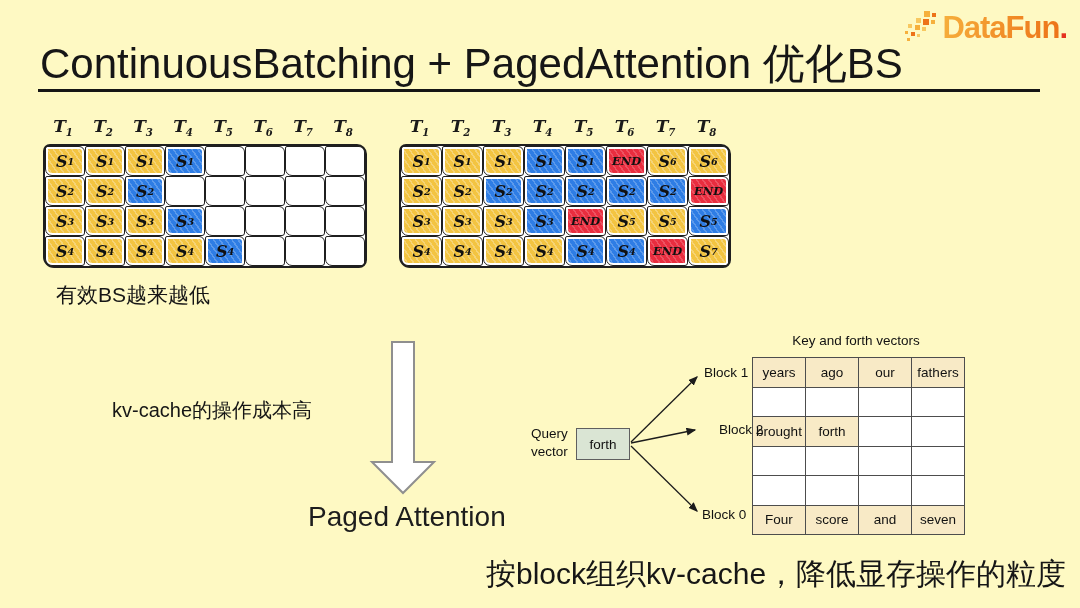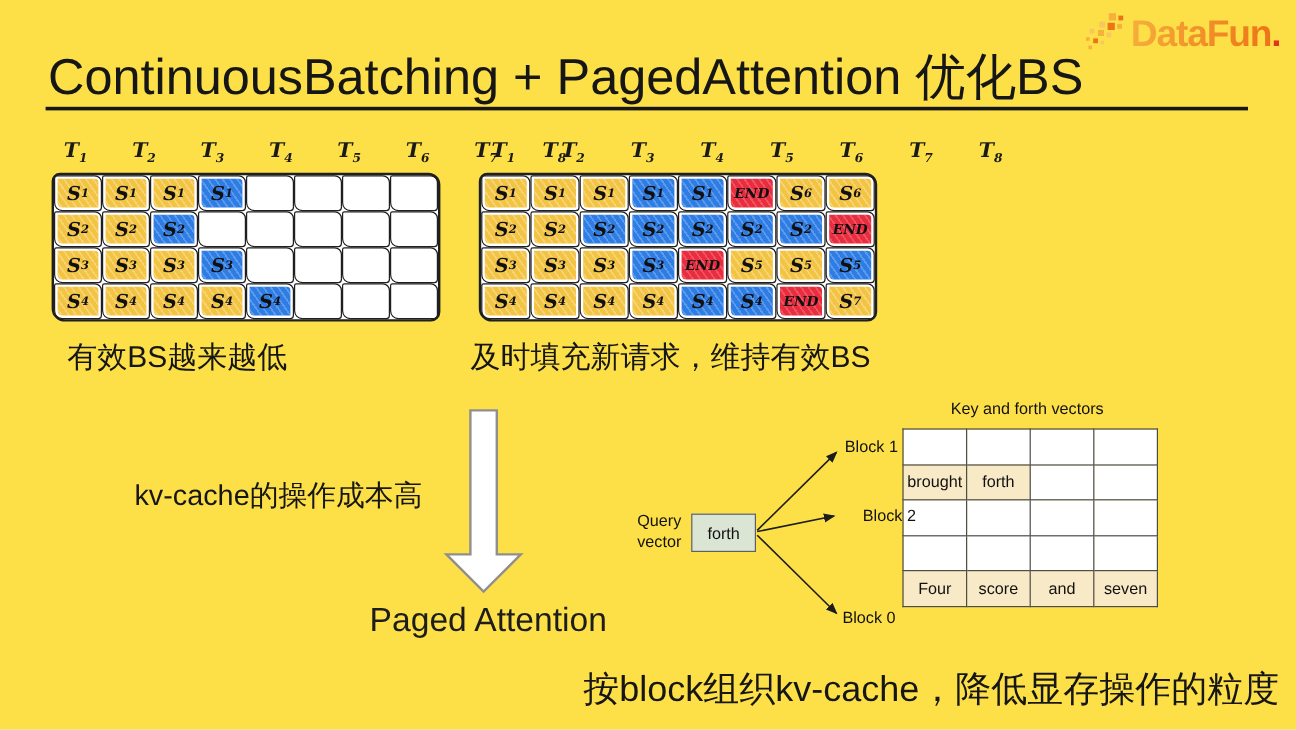--- a/index.html
+++ b/index.html
@@ -1,35 +1,35 @@
 <!DOCTYPE html>
 <html style="--cell-yellow: #F3C441; --cell-blue: #2E7DE5; --cell-red: #E92D3F; --table-tan: #F8EAC6; --query-green: #DAE5D4; --logo-orange1: #F6B03C; --logo-orange2: #ED7218; --logo-red: #E5321F;"><head>
 <meta charset="utf-8">
 <style>
   html,body{margin:0;padding:0;background:#e8e8e8;}
   .slide{
-    position:relative;width:1080px;height:608px;background:#fde047;
+    position:relative;width:1080px;height:608px;background:#fef9c3;
     overflow:hidden;font-family:"Liberation Sans",sans-serif;color:#111;
   }
 
   
   .title{position:absolute;left:40px;top:36px;font-size:42px;font-weight:400;color:#161616;white-space:nowrap;}
   .title-rule{position:absolute;left:38px;top:89px;width:1002px;height:3px;background:#161616;}
 
   .logo{position:absolute;right:12px;top:8px;display:flex;align-items:flex-start;}
   .logo-pixels{margin-top:2px;}
   .logo-text{
     font-size:31px;font-weight:bold;letter-spacing:-1px;line-height:40px;
     background:linear-gradient(100deg,var(--logo-orange1),var(--logo-orange2));
     -webkit-background-clip:text;background-clip:text;color:transparent;
   }
   .logo-dot{font-size:31px;font-weight:bold;color:var(--logo-red);line-height:40px;}
 
   
-  .t-headers{position:absolute;display:grid;height:28px;align-items:center;gap:17px;}
+  .t-headers{position:absolute;display:grid;height:28px;align-items:center;}
   .t-headers.left{left:43px;top:113px;grid-template-columns:repeat(8,40px);}
   .t-headers.right{left:399px;top:113px;grid-template-columns:repeat(8,41px);}
   .t-label{
     text-align:center;font-family:"DejaVu Serif",serif;font-style:italic;
     font-size:17px;font-weight:600;color:#1a1a1a;
   }
   .t-label sub,.cell sub{font-size:0.6em;}
 
   .sketch-grid{
     position:absolute;display:grid;grid-auto-rows:30px;
@@ -46,26 +46,26 @@
   }
   .c-y{background-color:var(--cell-yellow);
        background-image:repeating-linear-gradient(55deg,rgba(255,255,255,.28) 0 1.5px,rgba(255,255,255,0) 1.5px 5px);}
   .c-b{background-color:var(--cell-blue);
        background-image:repeating-linear-gradient(55deg,rgba(255,255,255,.22) 0 1.5px,rgba(255,255,255,0) 1.5px 5px);}
   .c-r{background-color:var(--cell-red);
        background-image:repeating-linear-gradient(55deg,rgba(255,255,255,.18) 0 1.5px,rgba(255,255,255,0) 1.5px 5px);
        font-size:11.5px;letter-spacing:0;}
   .c-w{background:transparent;}
 
-  .caption{position:absolute;top:281px;font-size:25px;color:#161616;white-space:nowrap;}
+  .caption{position:absolute;top:281px;font-size:21px;color:#161616;white-space:nowrap;}
   .caption.left{left:56px;}
   .caption.right{left:392px;}
 
   
-  .kv-cost{position:absolute;left:112px;top:397px;font-size:24px;color:#161616;white-space:nowrap;}
+  .kv-cost{position:absolute;left:112px;top:397px;font-size:20px;color:#161616;white-space:nowrap;}
   .paged-attn{position:absolute;left:308px;top:501px;font-size:28px;color:#1d1d1d;white-space:nowrap;}
 
   
   .kv-title{position:absolute;left:752px;top:333px;width:208px;text-align:center;font-size:13.5px;color:#111;}
   .kv-table{position:absolute;left:752px;top:357px;border-collapse:collapse;}
   .kv-table td{
     width:50px;height:26.5px;border:1.6px solid #4d4d4d;background:#fff;
     text-align:center;font-size:13.5px;color:#111;font-family:"Liberation Sans",sans-serif;
   }
   .kv-table td.tan{background:var(--table-tan);}
@@ -195,28 +195,33 @@
       <div class="cell c-y">S<sub>4</sub></div>
       <div class="cell c-y">S<sub>4</sub></div>
       <div class="cell c-y">S<sub>4</sub></div>
       <div class="cell c-b">S<sub>4</sub></div>
       <div class="cell c-b">S<sub>4</sub></div>
       <div class="cell c-r">END</div>
       <div class="cell c-y">S<sub>7</sub></div>
     </div>
 
   <div class="caption left">有效BS越来越低</div>
-  <div class="caption right">及时填充新请求，维持有效BS</div>
 
   <div class="kv-cost">kv-cache的操作成本高</div>
   <div class="paged-attn">Paged Attention</div>
 
   <div class="kv-title">Key and forth vectors</div>
   <table class="kv-table">
     <tbody>
+        <tr>
+          <td class="tan">years</td>
+          <td class="tan">ago</td>
+          <td class="tan">our</td>
+          <td class="tan">fathers</td>
+        </tr>
         <tr>
           <td></td>
           <td></td>
           <td></td>
           <td></td>
         </tr>
         <tr>
           <td class="tan">brought</td>
           <td class="tan">forth</td>
           <td></td>

